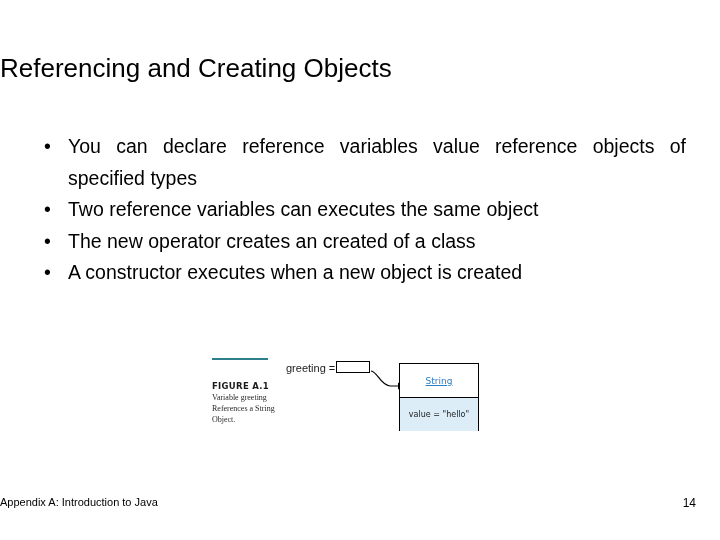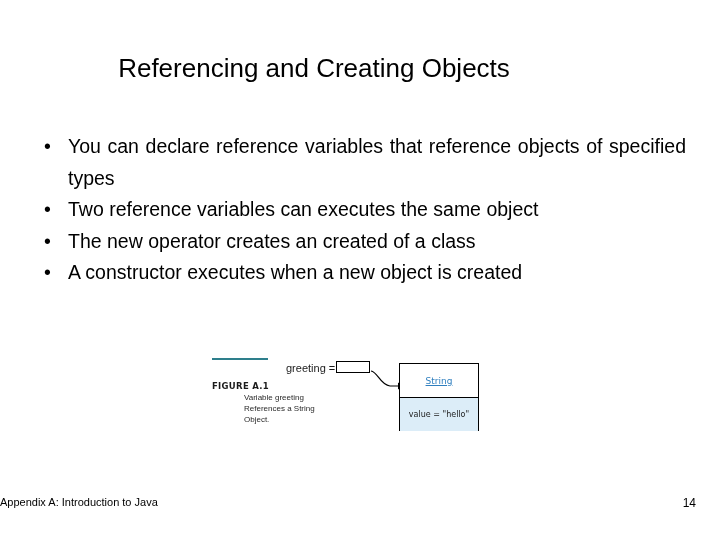--- a/index.html
+++ b/index.html
@@ -15,21 +15,20 @@
     overflow: hidden;
     position: relative;
   }
 
   
   .slide-title {
     position: absolute;
     top: 54px;
     left: 0;
     width: 628px;
-    text-align: center;
     font-size: 26px;
     font-weight: 400;
     line-height: 1.15;
     letter-spacing: 0px;
     color: #000000;
   }
 
   
   .body-list {
     position: absolute;
@@ -84,26 +83,25 @@
   .fig-number {
     font-family: "DejaVu Sans", sans-serif;
     font-size: 8.5px;
     font-weight: 700;
     letter-spacing: 0.3px;
     color: #1b1b1b;
     line-height: 1.25;
     margin-top: 21px;
   }
   .fig-caption-line {
-    font-family: Liberation Sans, sans-serif;
+    font-family: Liberation Serif, serif;
     font-size: 8px;
     color: #2a2a2a;
     line-height: 1.38;
     white-space: nowrap;
-    margin-left: 32px;
   }
 
   .var-label {
     position: absolute;
     left: 78px;
     top: 6px;
     font-family: Liberation Sans, sans-serif;
     font-size: 11px;
     color: #1b1b1b;
     white-space: nowrap;
@@ -186,21 +184,21 @@
 </style>
 </head>
 <body>
 
 <div class="slide-title">Referencing and Creating Objects</div>
 
 <div class="body-list">
 
   <div class="bullet-row">
     <span class="bullet-marker">•</span>
-    <span class="bullet-text justified">You can declare reference variables that reference objects of specified types</span>
+    <span class="bullet-text justified">You can declare reference variables value reference objects of specified types</span>
   </div>
 
   <div class="bullet-row">
     <span class="bullet-marker">•</span>
     <span class="bullet-text">Two reference variables can executes the same object</span>
   </div>
 
   <div class="bullet-row">
     <span class="bullet-marker">•</span>
     <span class="bullet-text">The new operator creates an created of a class</span>

